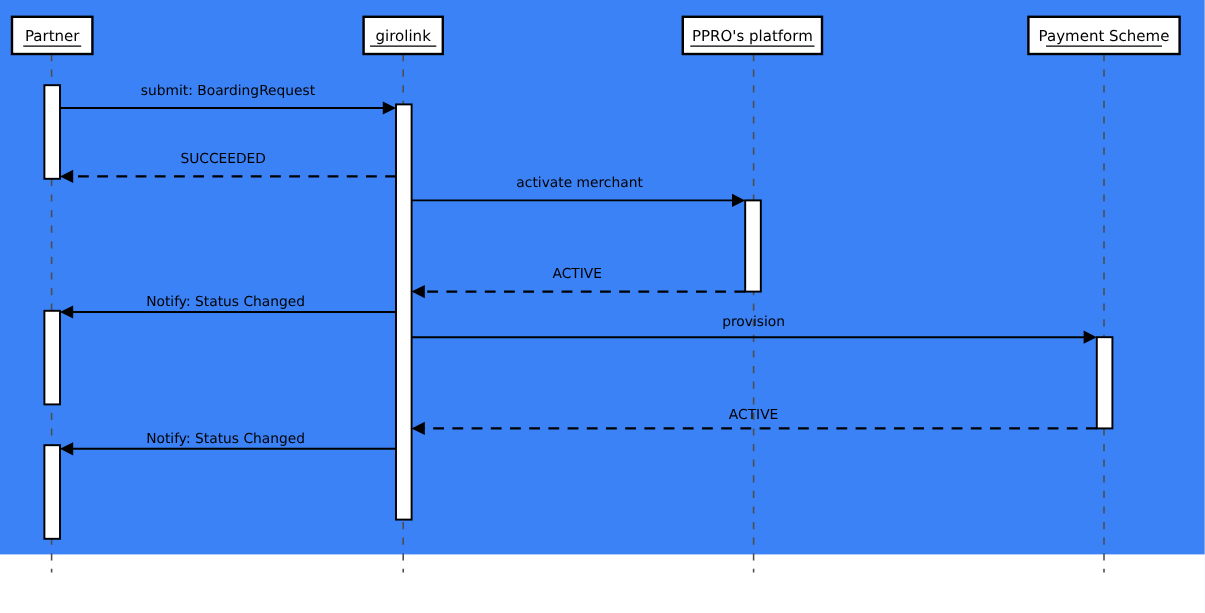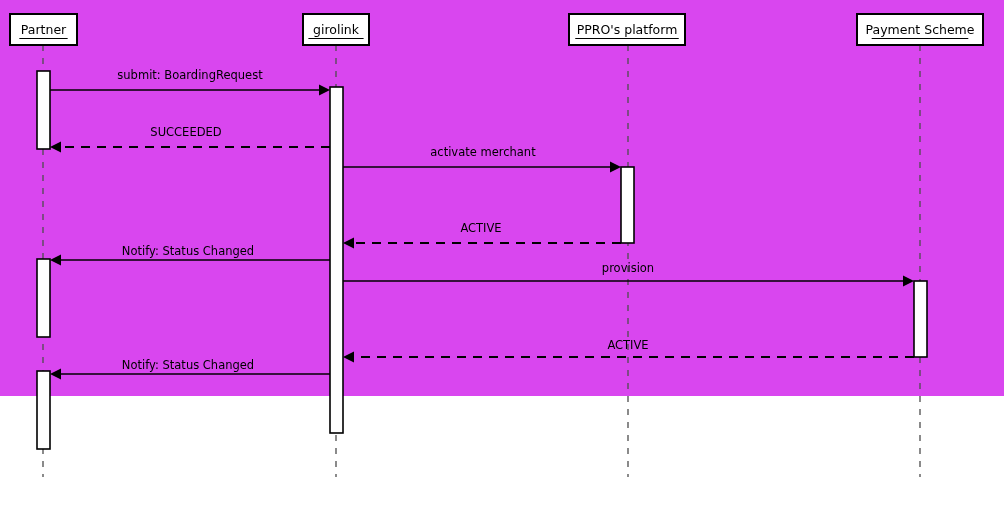--- a/index.html
+++ b/index.html
@@ -9,22 +9,22 @@
   }
   body {
     font-family: "DejaVu Sans", sans-serif;
     width: 1004px;
     height: 511px;
     overflow: hidden;
   }
   #diagram-root {
     position: relative;
     width: 1004px;
-    height: 396px;
-    background: #d946ef;
+    height: 462px;
+    background: #3b82f6;
   }
   svg.diagram-canvas {
     position: absolute;
     left: 0;
     top: 0;
     width: 1004px;
     height: 511px;
   }
   .participant-box-rect {
     fill: #ffffff;

